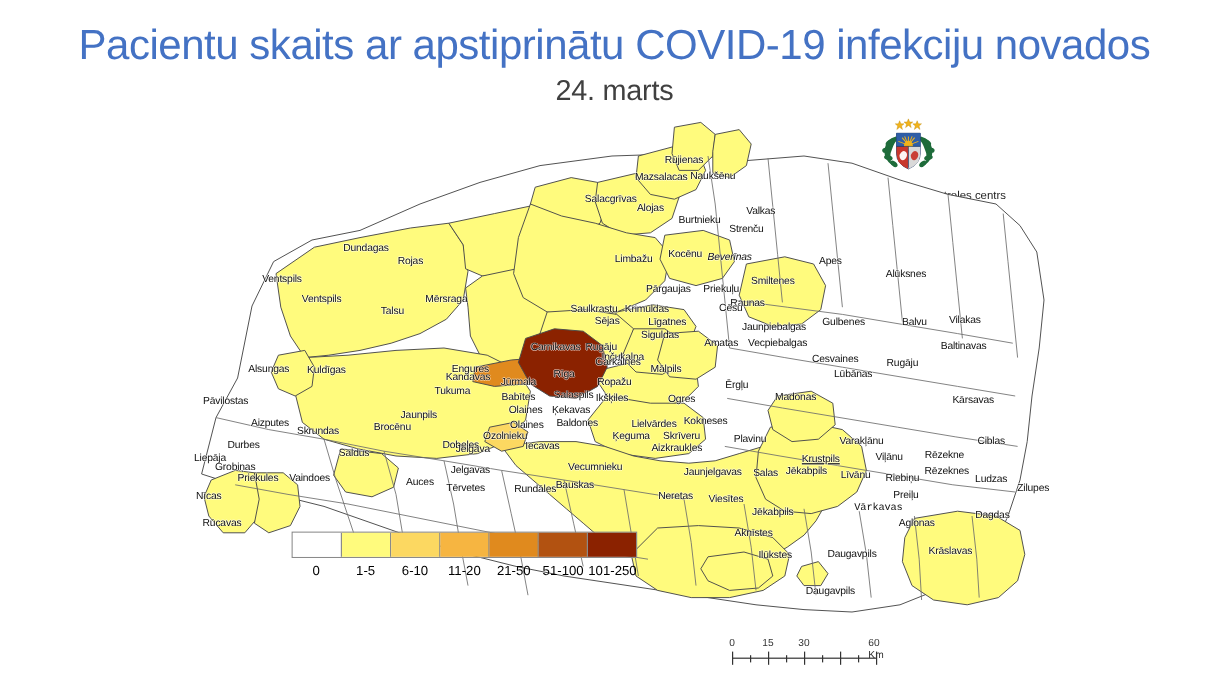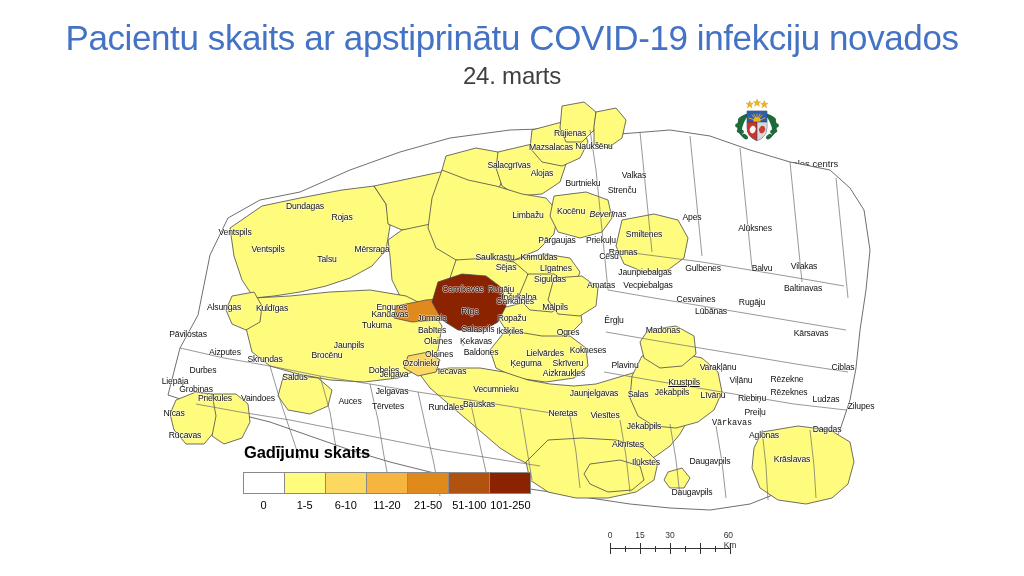--- a/index.html
+++ b/index.html
@@ -342,21 +342,21 @@
         <div class="mlabel" style="left: 360px; top: 231px;">Ikšķiles</div>
         <div class="mlabel" style="left: 418px; top: 232px;">Ogres</div>
         <div class="mlabel" style="left: 568px; top: 267px;">Varakļānu</div>
         <div class="mlabel" style="left: 637px; top: 279px;">Rēzekne</div>
         <div class="mlabel" style="left: 288px; top: 241px;">Olaines</div>
         <div class="mlabel" style="left: 326px; top: 241px;">Ķekavas</div>
         <div class="mlabel" style="left: 289px; top: 254px;">Olaines</div>
         <div class="mlabel" style="left: 331px; top: 252px;">Baldones</div>
         <div class="mlabel" style="left: 395px; top: 253px;">Lielvārdes</div>
         <div class="mlabel" style="left: 438px; top: 250px;">Kokneses</div>
-        <div class="mlabel" style="left: 693px; top: 267px;">Ciblas</div>
+        <div class="mlabel" style="left: 676px; top: 267px;">Ciblas</div>
         <div class="mlabel" style="left: 271px; top: 263px;">Ozolnieku</div>
         <div class="mlabel" style="left: 376px; top: 263px;">Ķeguma</div>
         <div class="mlabel" style="left: 418px; top: 263px;">Skrīveru</div>
         <div class="mlabel" style="left: 475px; top: 265px;">Plavinu</div>
         <div class="mlabel" style="left: 591px; top: 280px;">Viļānu</div>
         <div class="mlabel" style="left: 639px; top: 292px;">Rēzeknes</div>
         <div class="mlabel" style="left: 244px; top: 274px;">Jelgava</div>
         <div class="mlabel" style="left: 302px; top: 271px;">Iecavas</div>
         <div class="mlabel" style="left: 414px; top: 273px;">Aizkraukles</div>
         <div class="mlabel" style="left: 534px; top: 282px; text-decoration: underline;">Krustpils</div>
@@ -380,21 +380,20 @@
         <div class="mlabel" style="left: 614px; top: 335px;">Aglonas</div>
         <div class="mlabel" style="left: 677px; top: 329px;">Dagdas</div>
         <div class="mlabel" style="left: 496px; top: 362px;">Ilūkstes</div>
         <div class="mlabel" style="left: 560px; top: 361px;">Daugavpils</div>
         <div class="mlabel" style="left: 642px; top: 359px;">Krāslavas</div>
         <div class="mlabel" style="left: 542px; top: 392px;">Daugavpils</div>
       </div>
   </div>
 
   <div class="legend">
-    <div class="legend-title">Gadījumu skaits</div>
     <div class="swatches" id="legend-swatches">
         <div class="sw" style="background: rgb(255, 255, 255);"></div>
         <div class="sw" style="background: rgb(255, 251, 125);"></div>
         <div class="sw" style="background: rgb(252, 216, 97);"></div>
         <div class="sw" style="background: rgb(246, 181, 65);"></div>
         <div class="sw" style="background: rgb(224, 138, 30);"></div>
         <div class="sw" style="background: rgb(178, 82, 17);"></div>
         <div class="sw" style="background: rgb(139, 34, 0);"></div>
       </div>
     <div class="sw-labels" id="legend-labels">

